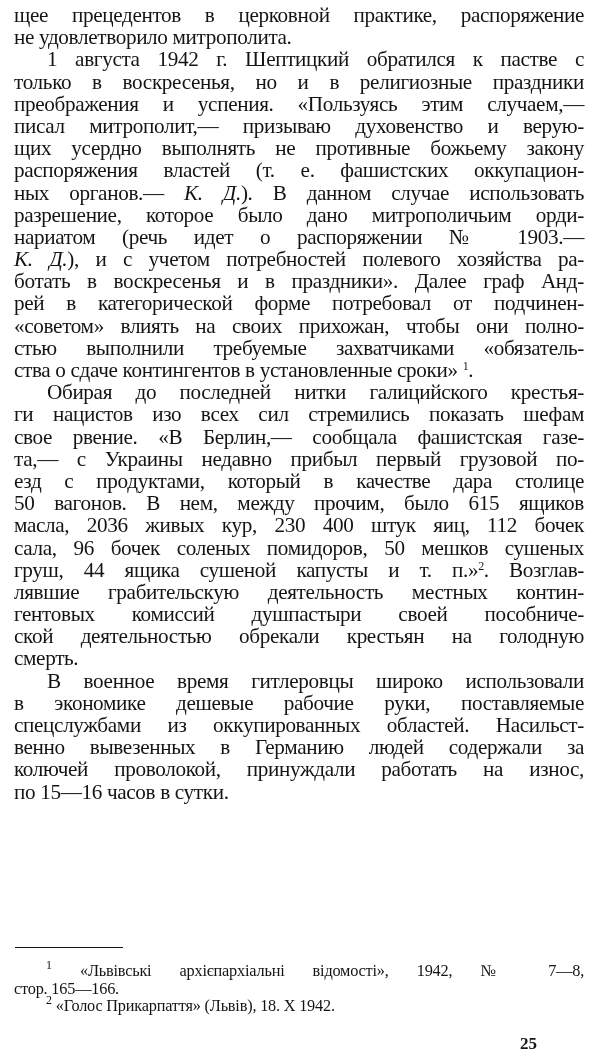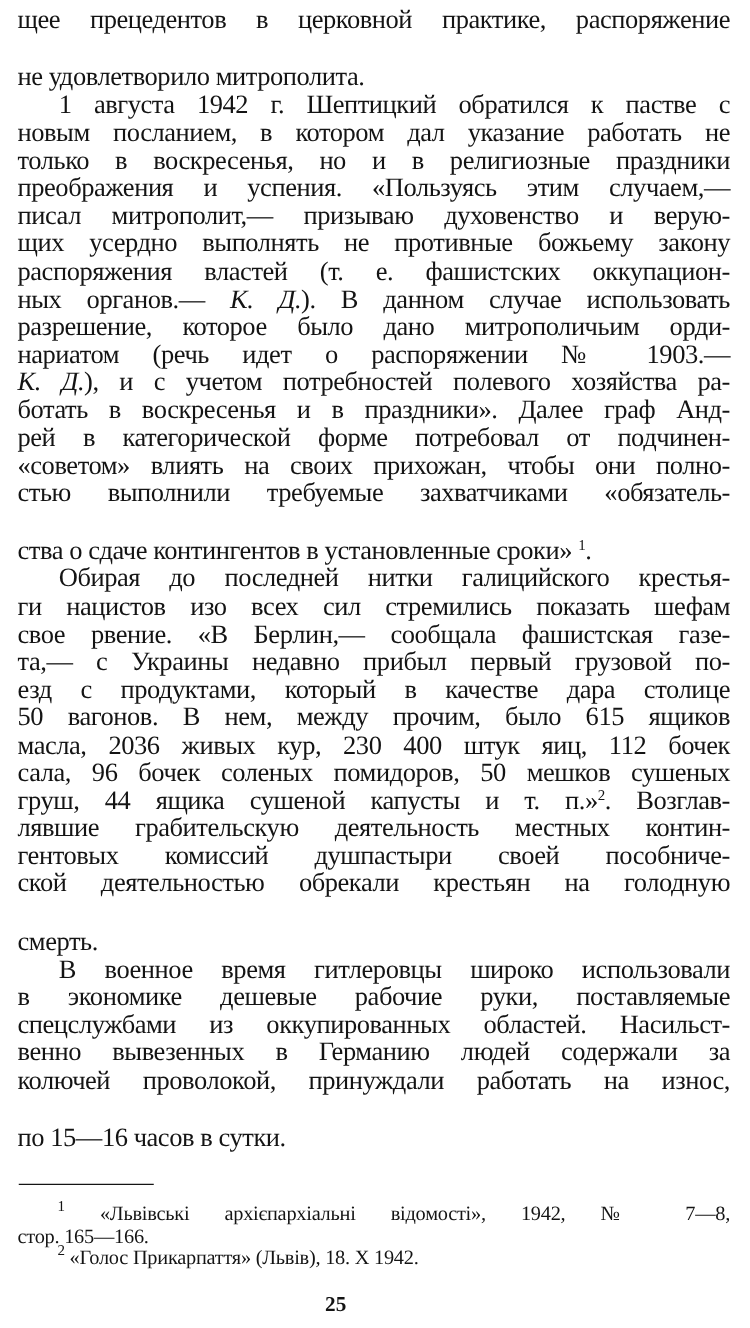--- a/index.html
+++ b/index.html
@@ -11,52 +11,51 @@
   .page { position: relative; width: 600px; height: 1062px; }
   .text {
     position: absolute; left: 14px; top: 4px; width: 570px;
     font-size: 21.2px; line-height: 22.2px;
     letter-spacing: -0.35px;
   }
   .line {
     display: block; height: 22.2px; white-space: nowrap;
     text-align: justify; text-align-last: justify;
   }
-  .line.last { text-align-last: left; margin-top: 24px; }
+  .line.last { text-align-last: left; }
   .line.indent { padding-left: 33px; font-family: Liberation Serif, serif; }
   .it { font-style: italic; }
   sup { font-size: 12px; line-height: 0; vertical-align: 7px; }
   .rule {
     position: absolute; left: 15px; top: 947px; width: 108px; height: 0;
     border-top: 1.5px solid #141414;
   }
   .notes {
     position: absolute; left: 14px; top: 962px; width: 570px;
     font-size: 16.3px; line-height: 17.6px; letter-spacing: -0.2px;
     font-weight: normal;
   }
   .note-line { display: block; white-space: nowrap; text-align: justify; text-align-last: justify; }
   .note-line.last { text-align-last: left; }
   .note-line.indent { padding-left: 32px; }
   .page-num {
     position: absolute; left: 0; width: 537px; top: 1034px;
-    text-align: center; font-weight: bold; font-size: 17px;
+    text-align: right; font-weight: bold; font-size: 17px;
   }
 </style>
 </head>
 <body>
 
 <div class="page">
   <div class="text">
 
     <span class="line">щее прецедентов в церковной практике, распоряжение</span>
     <span class="line last">не удовлетворило митрополита.</span>
 
     <span class="line indent">1 августа  1942 г. Шептицкий обратился к пастве с</span>
-    <span class="line">новым посланием, в котором дал указание работать не</span>
     <span class="line">только в  воскресенья, но и в религиозные праздники</span>
     <span class="line">преображения и успения. «Пользуясь этим случаем,—</span>
     <span class="line">писал  митрополит,— призываю  духовенство  и  верую-</span>
     <span class="line">щих усердно выполнять не противные божьему закону</span>
     <span class="line">распоряжения  властей  (т. е.  фашистских  оккупацион-</span>
     <span class="line">ных органов.— <span class="it">К. Д.</span>). В данном  случае использовать</span>
     <span class="line">разрешение, которое было дано митрополичьим орди-</span>
     <span class="line">нариатом  (речь  идет  о  распоряжении  № 1903.—</span>
     <span class="line"><span class="it">К. Д.</span>), и с учетом потребностей полевого хозяйства ра-</span>
     <span class="line">ботать в воскресенья и в праздники». Далее граф Анд-</span>

